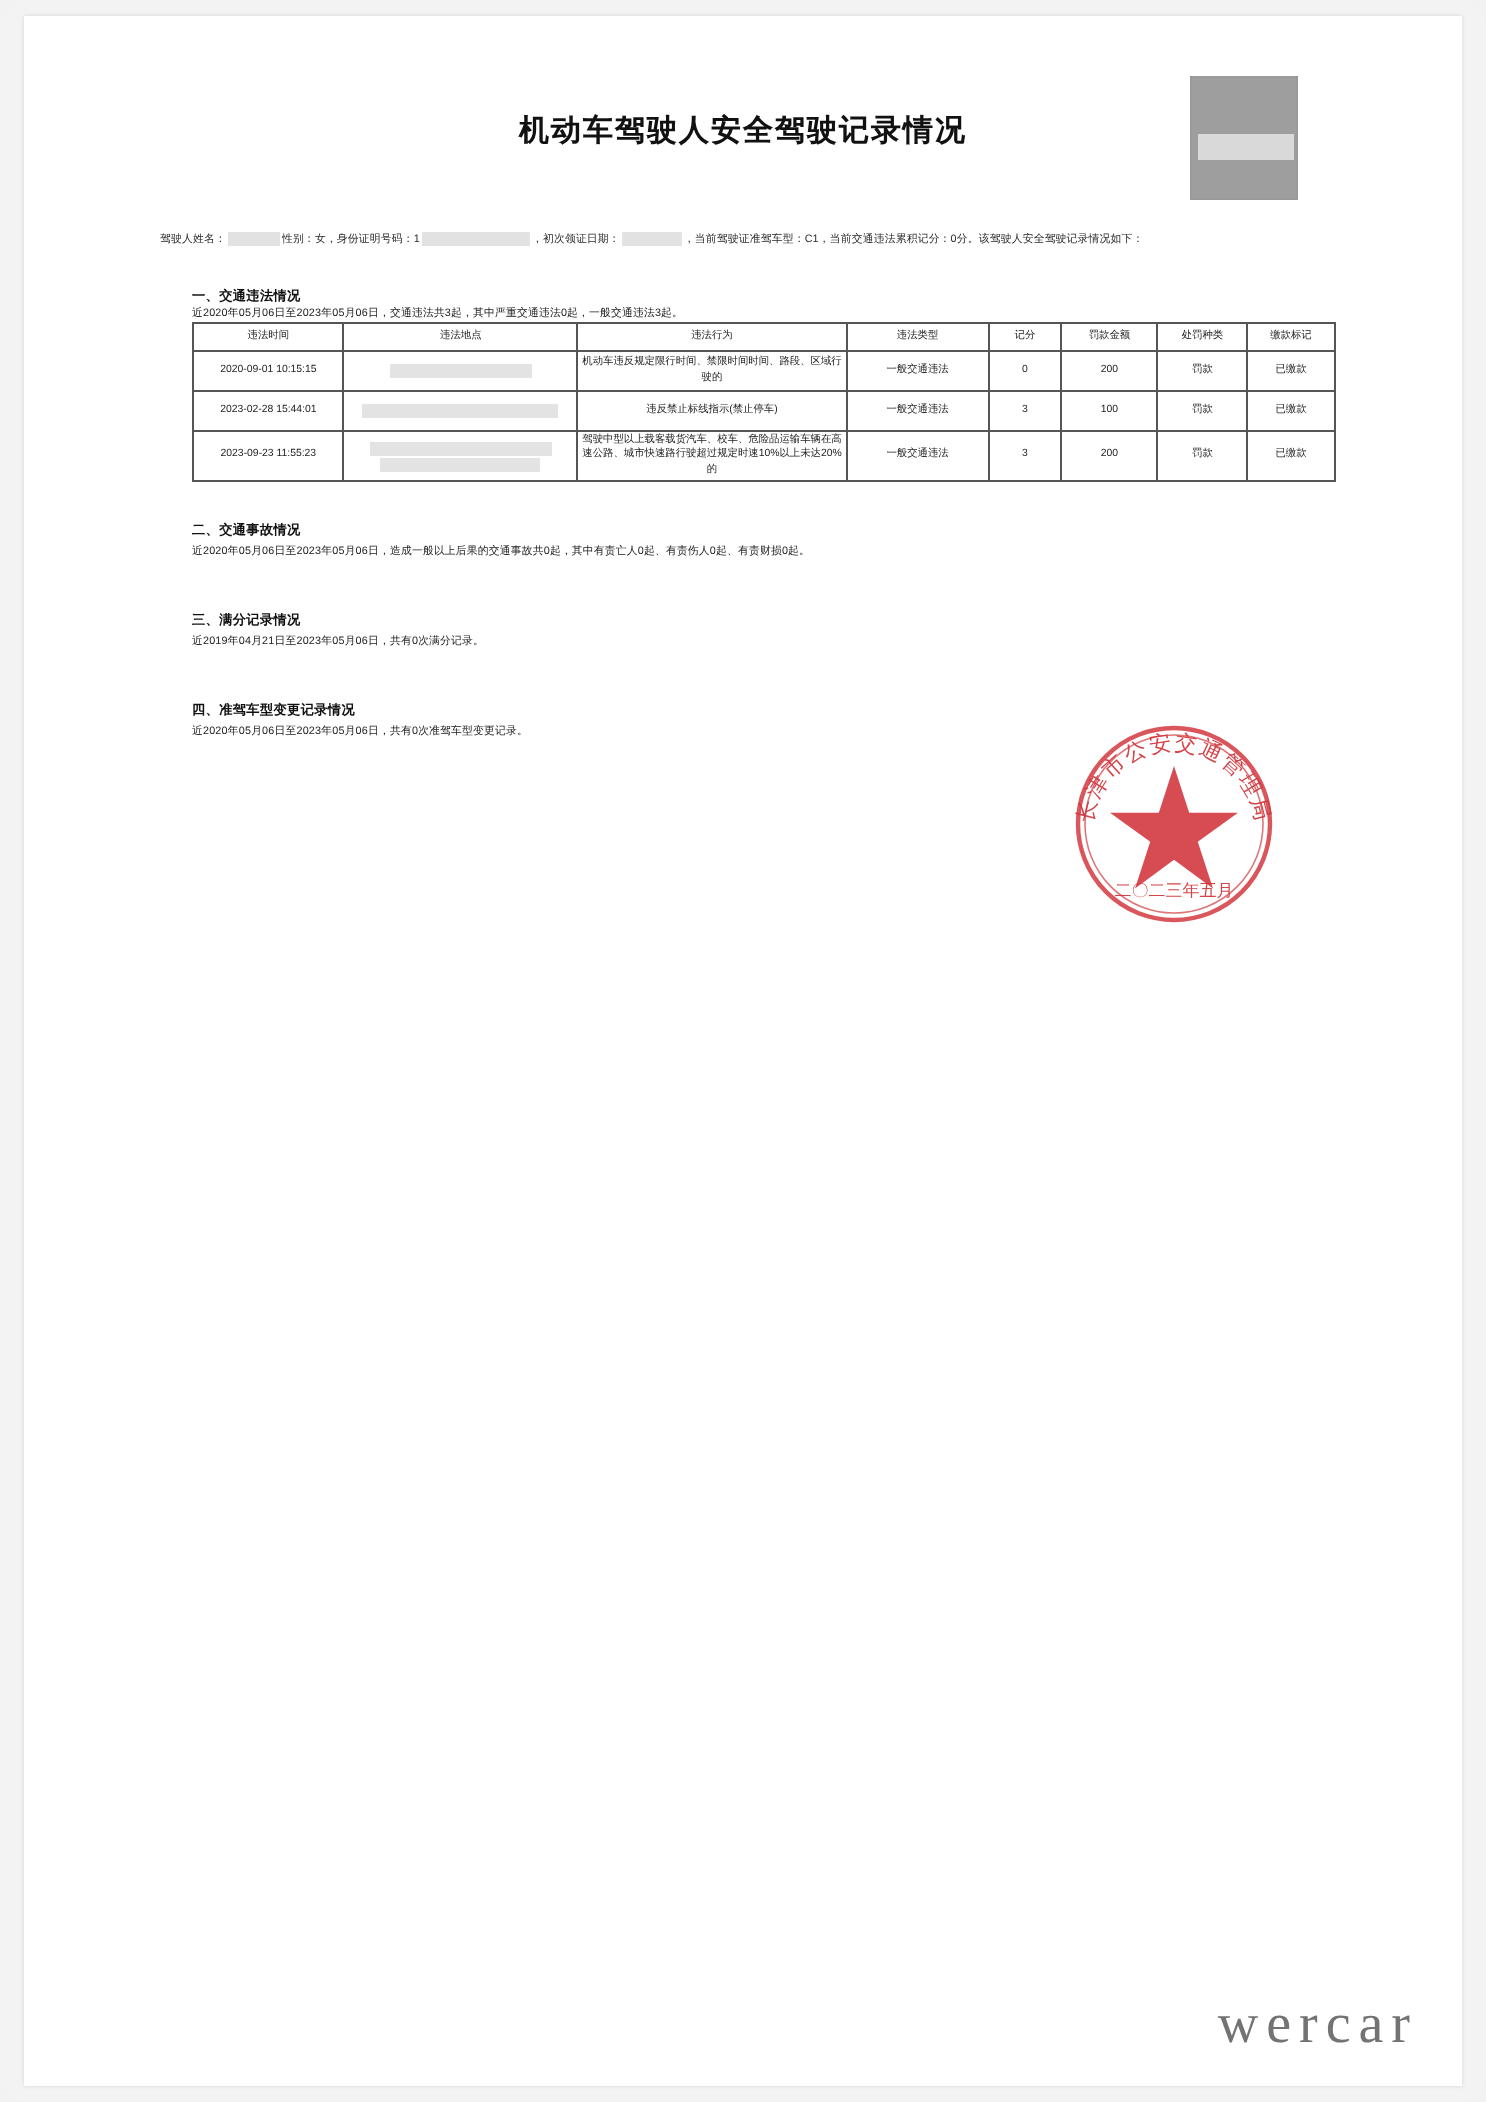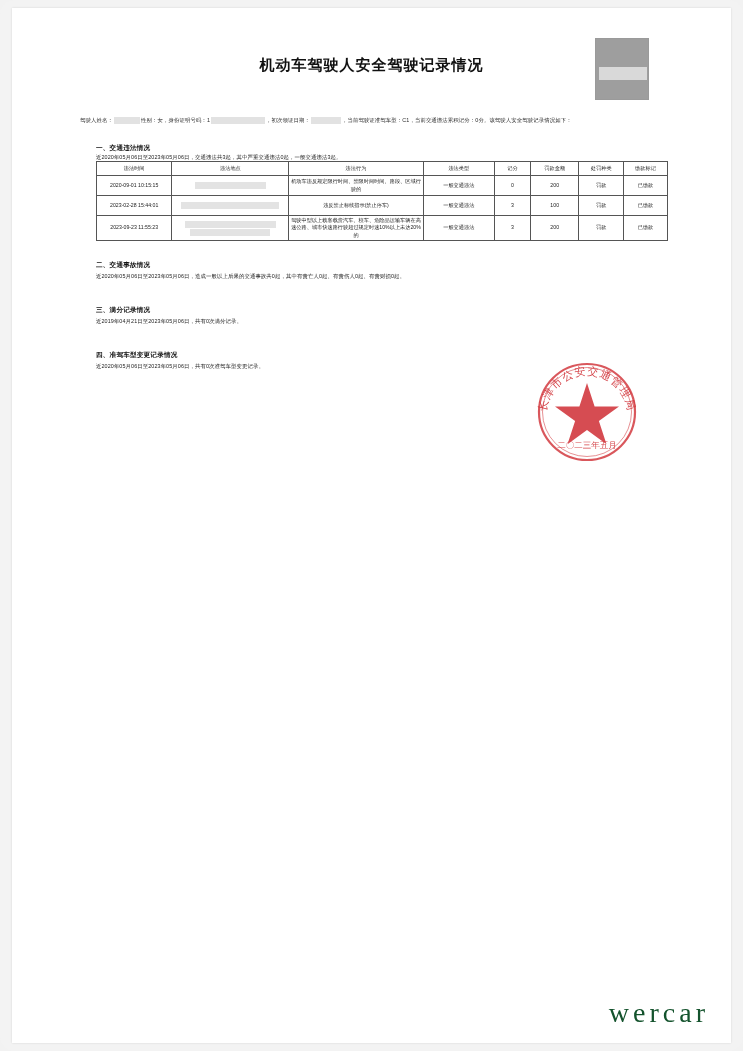--- a/index.html
+++ b/index.html
@@ -134,21 +134,21 @@
   }
   .seal svg { display: block; }
 
   
   .watermark {
     position: absolute;
     right: 22px; bottom: 14px;
     font-family: "Liberation Serif", serif;
     font-size: 28px;
     letter-spacing: 4px;
-    color: #14532d;
+    color: #737373;
   }
 </style>
 </head>
 <body>
 
 <div class="page">
   <div class="sheet">
 
     <div class="photo-box">
       <div class="redact"></div>

